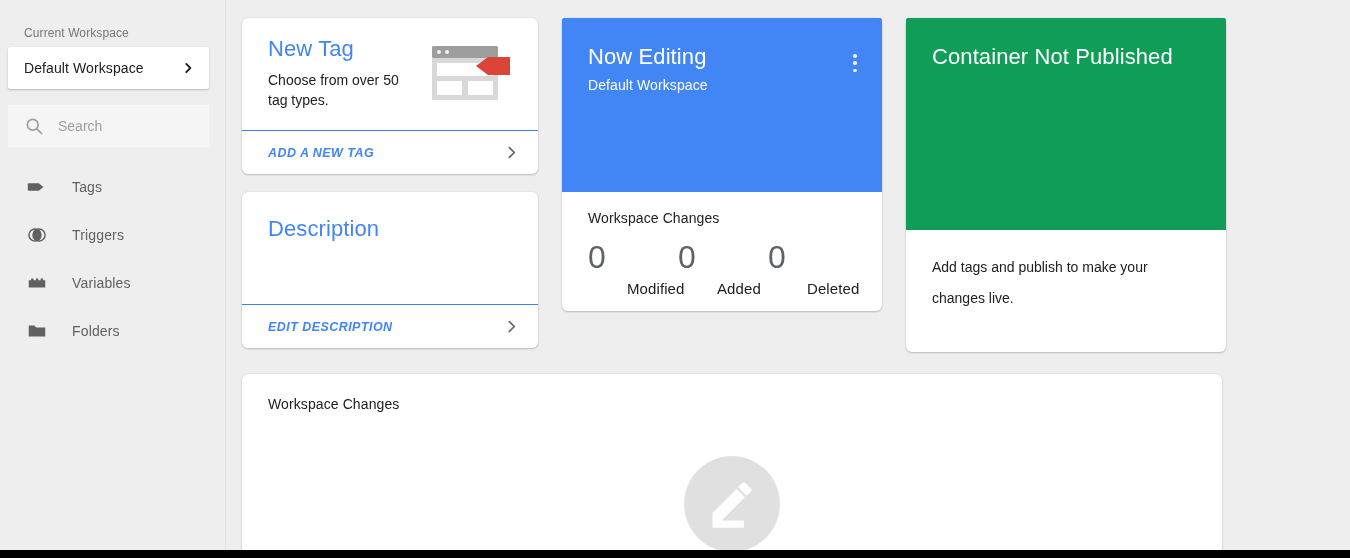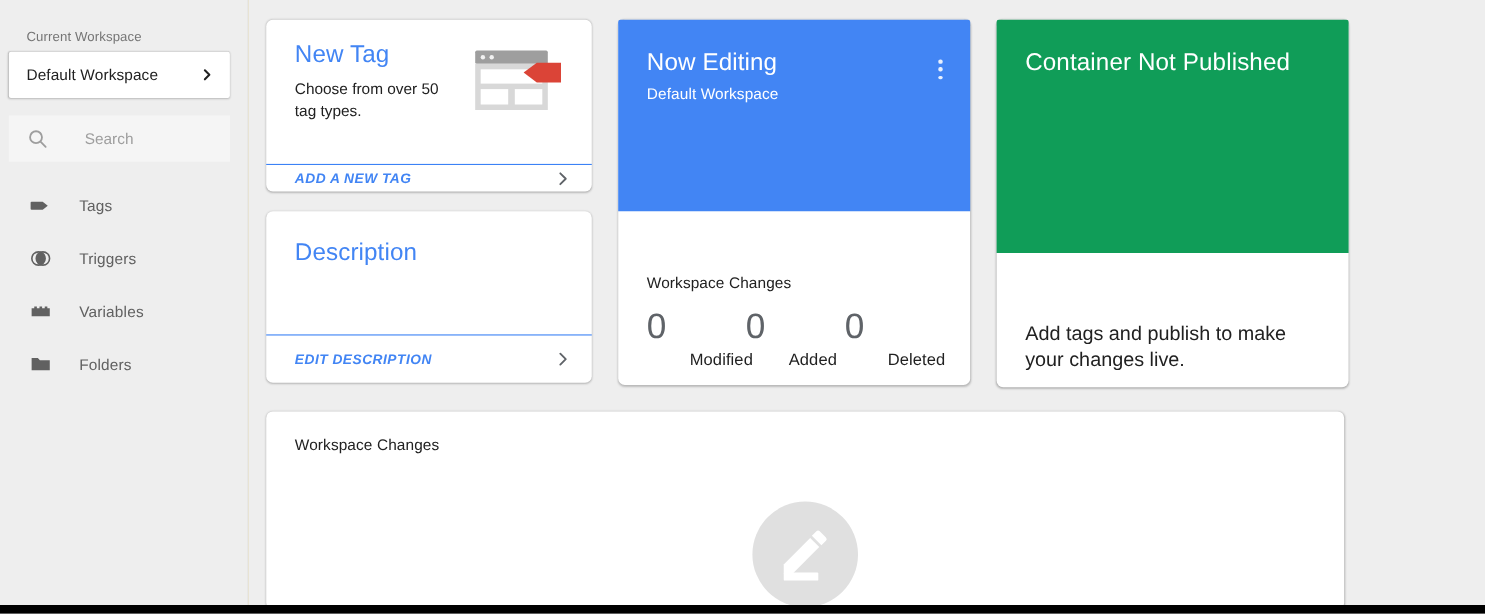--- a/index.html
+++ b/index.html
@@ -92,21 +92,20 @@
 
   .search-input {
     border: none;
     outline: none;
     background: transparent;
     font-family: "Liberation Sans", sans-serif;
     font-size: 14px;
     color: #212121;
     width: 130px;
     padding: 0;
-    margin-left: 19px;
   }
   .search-input::placeholder { color: #9e9e9e; opacity: 1; }
 
   .nav {
     margin-top: 16px;
   }
 
   .nav-item {
     height: 48px;
     display: flex;
@@ -158,21 +157,20 @@
   .cards-row {
     display: flex;
     gap: 24px;
     align-items: flex-start;
   }
 
   .card {
     background: #ffffff;
     border-radius: 6px;
     box-shadow: 0 1px 2px rgba(0,0,0,0.20), 0 0 2px rgba(0,0,0,0.10);
-    gap: 39px;
   }
 
   .col-a { width: 296px; }
   .col-b { width: 320px; }
   .col-c { width: 320px; }
 
   
   .newtag-card { height: 156px; display: flex; flex-direction: column; }
   .newtag-body {
     flex: 1;
@@ -299,23 +297,23 @@
     padding: 26px 0 0 26px;
   }
   .pub-title {
     font-size: 22px;
     color: #ffffff;
     font-weight: normal;
     letter-spacing: 0.1px;
   }
   .pub-body { padding: 22px 26px 0 26px; }
   .pub-text {
-    font-size: 18px;
-    color: #212121;
-    line-height: 24px;
+    font-size: 14px;
+    color: #212121;
+    line-height: 31px;
   }
 
   
   .bottom-card {
     margin-top: 22px;
     width: 980px;
     height: 180px;
     position: relative;
     overflow: hidden;
   }

